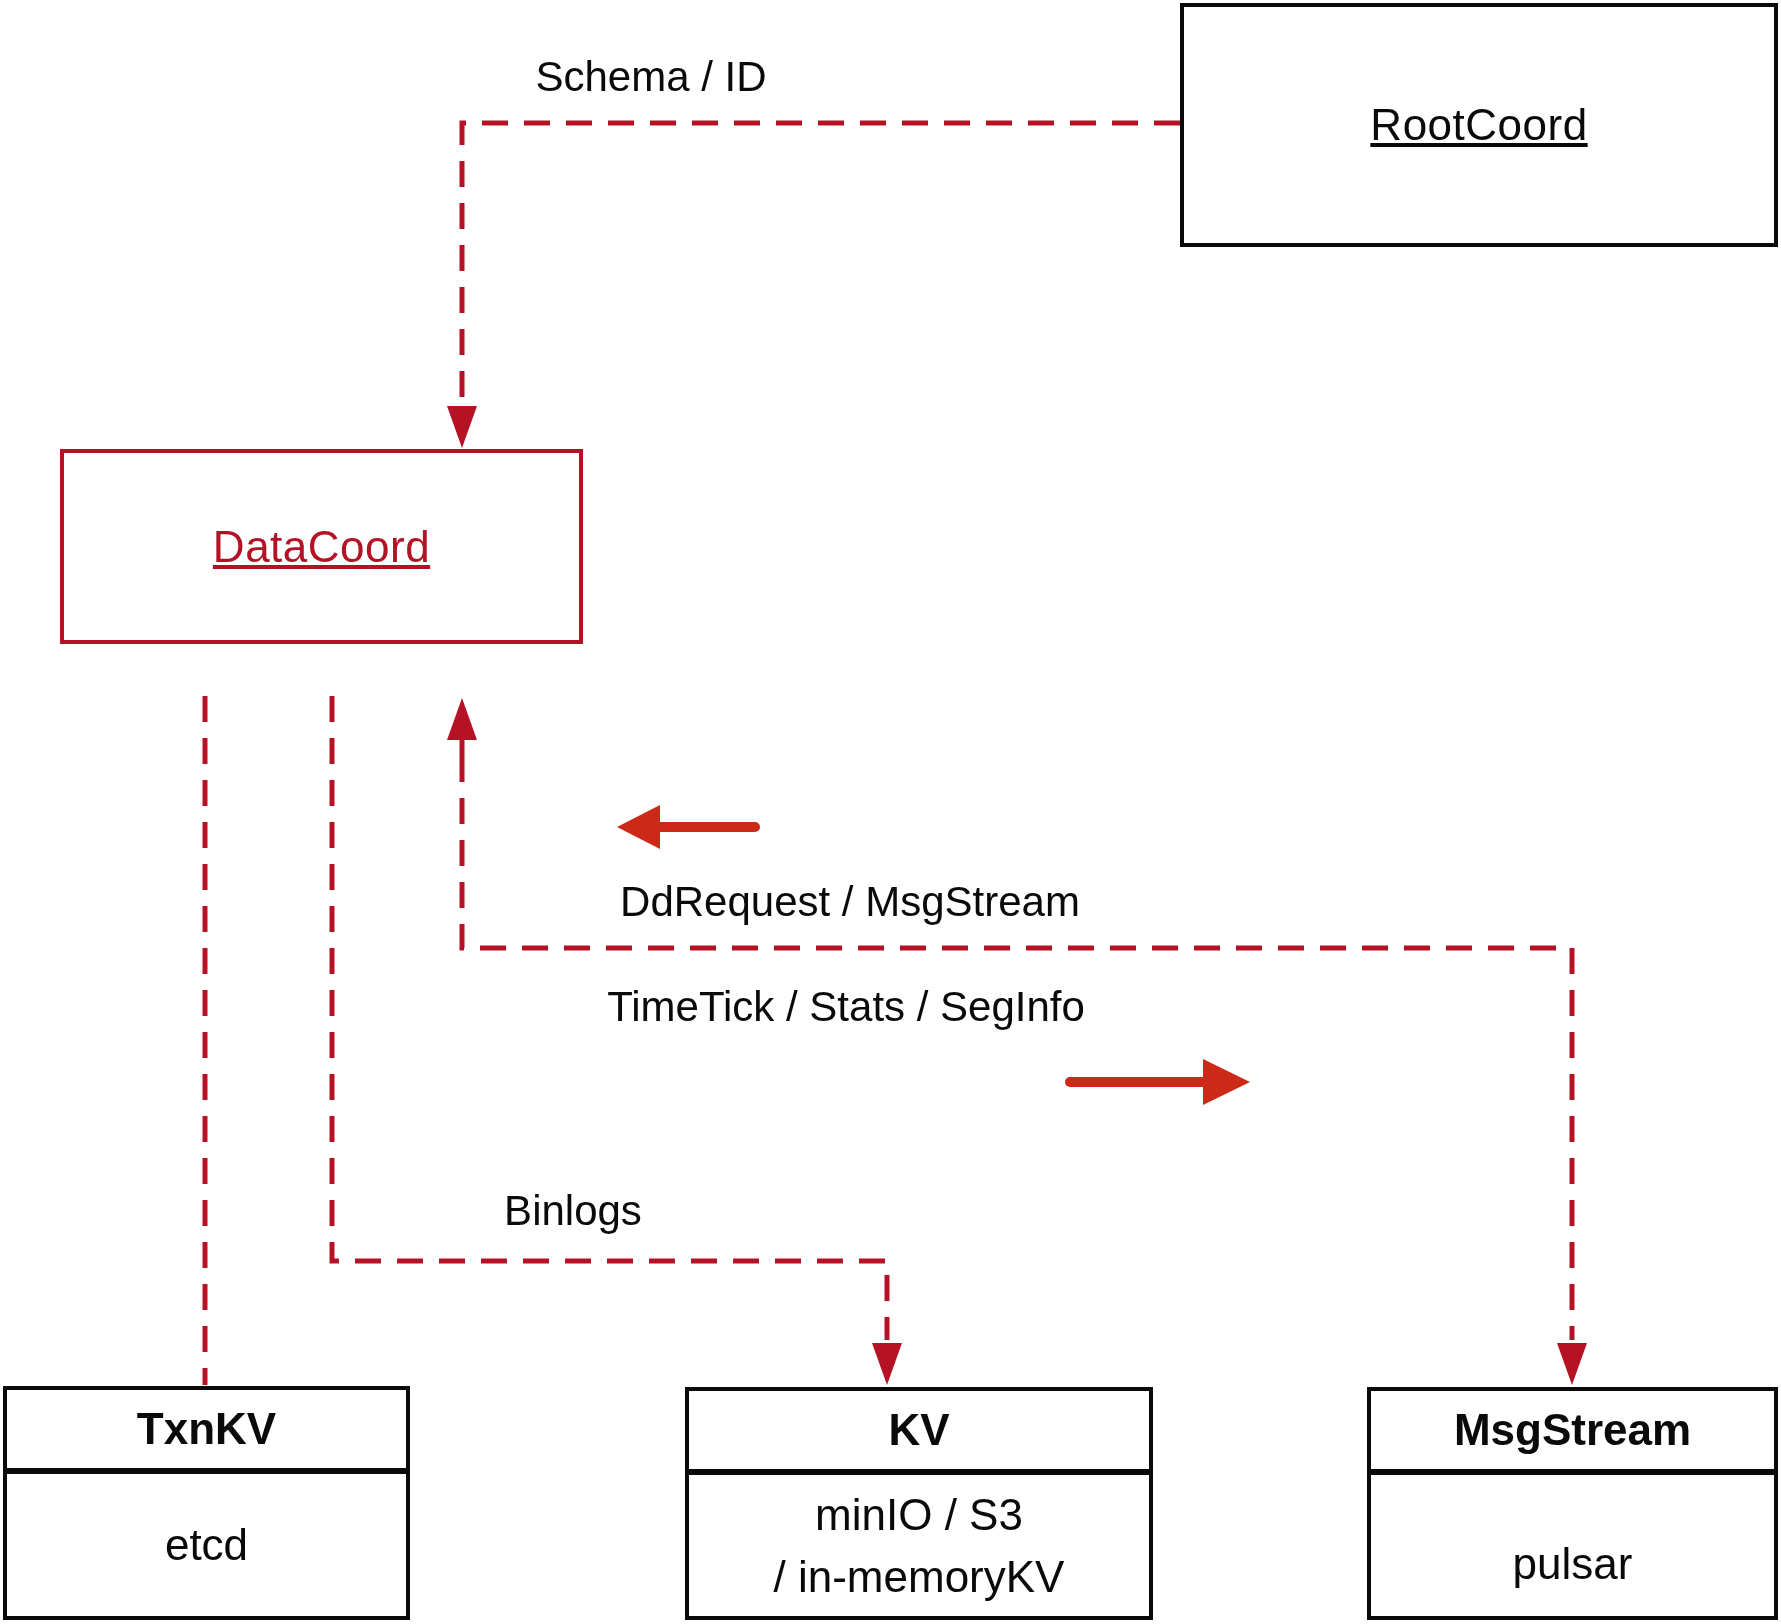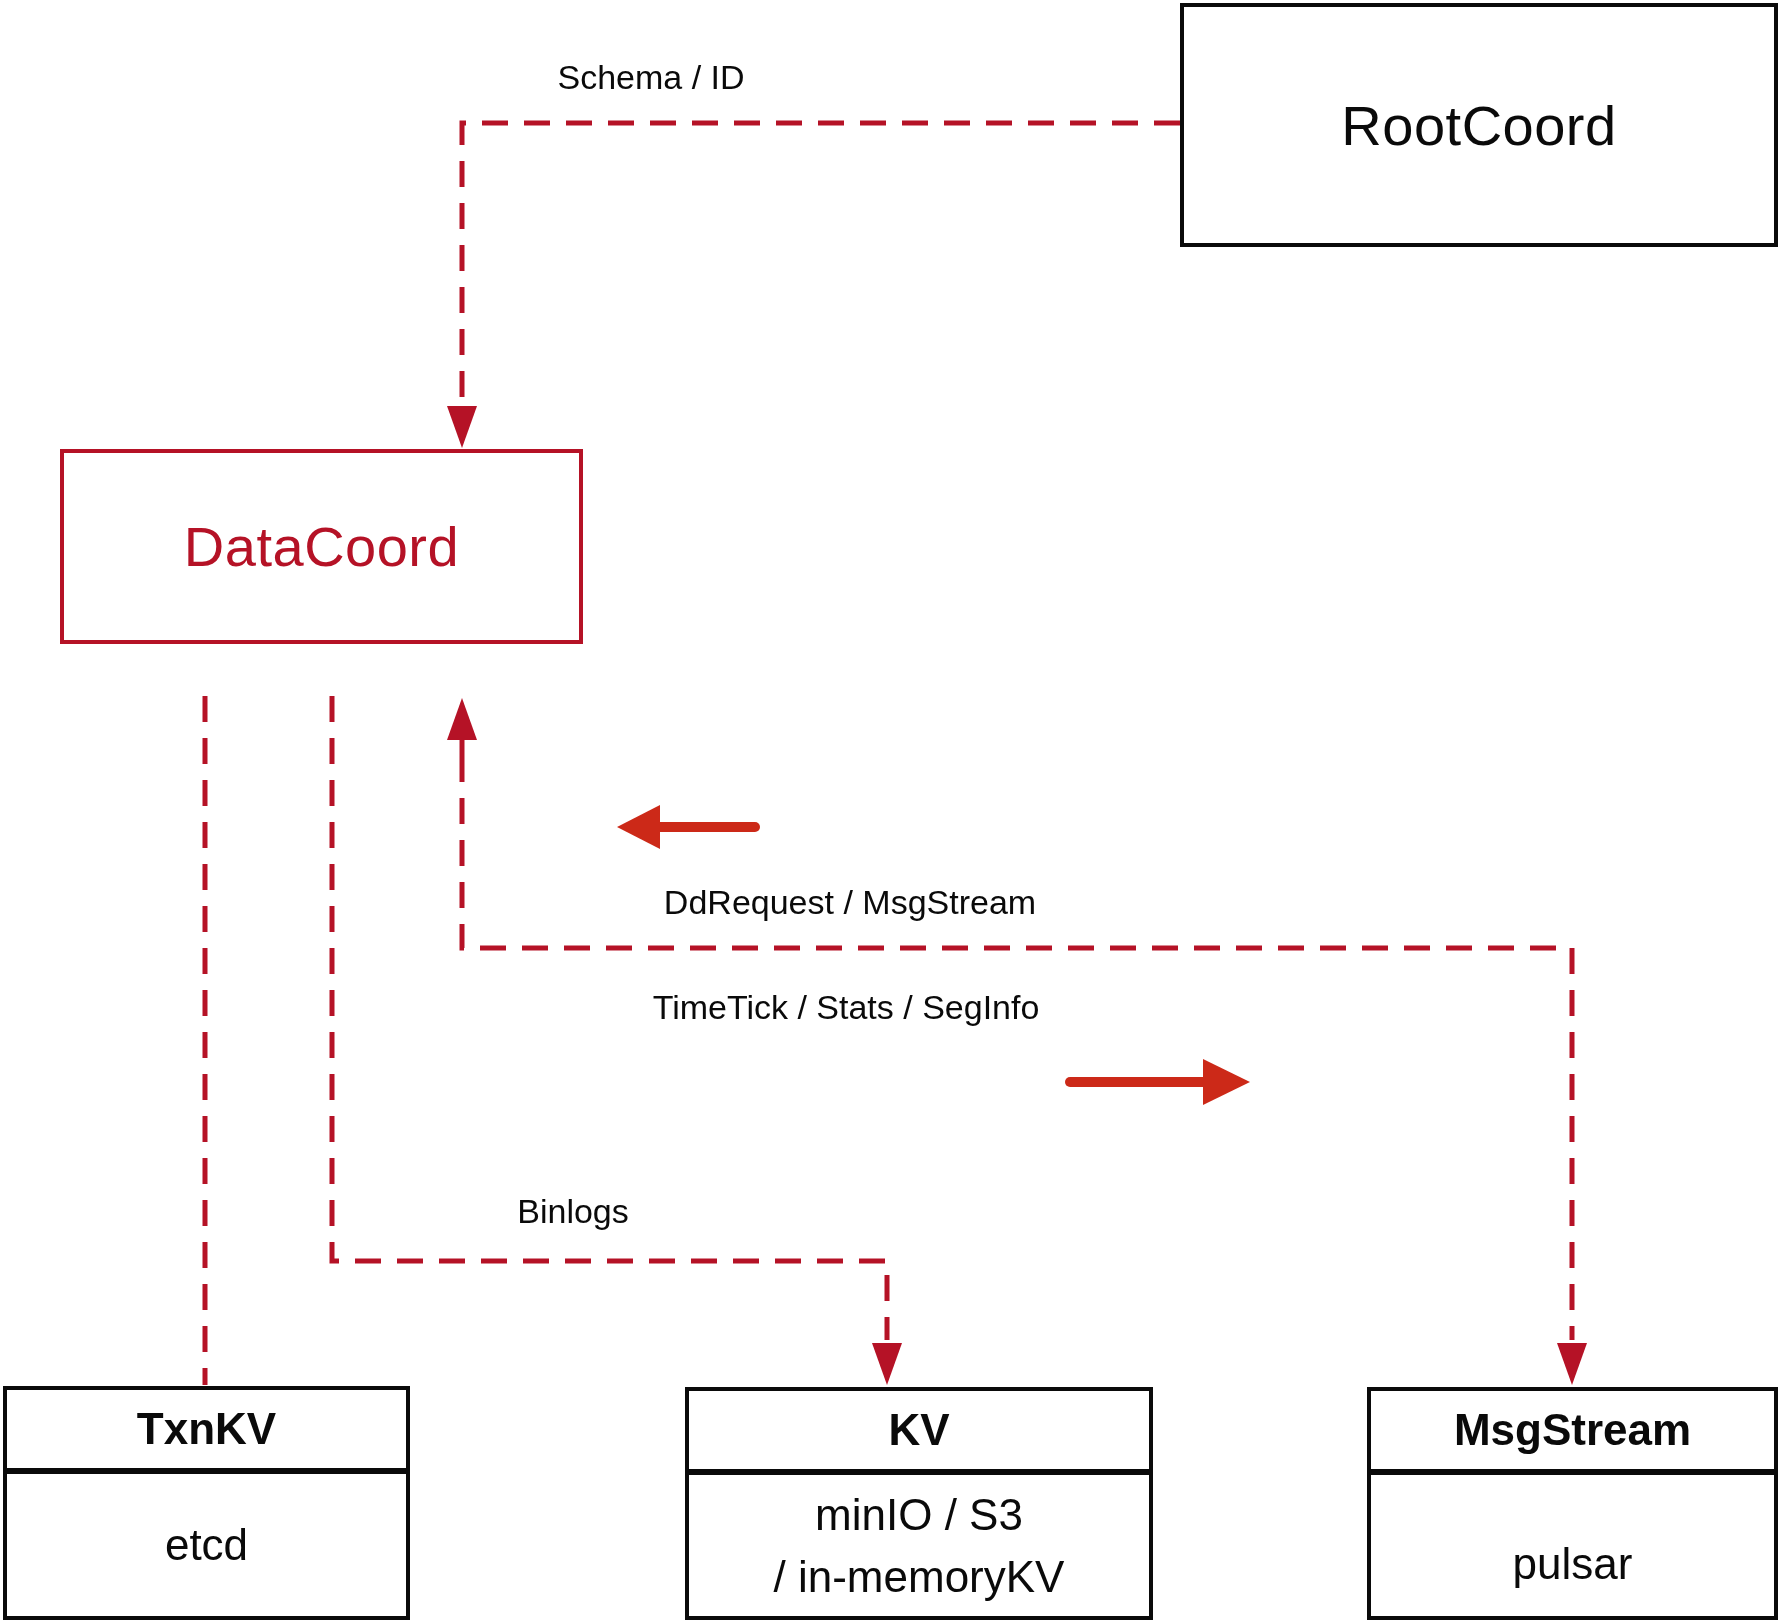--- a/index.html
+++ b/index.html
@@ -29,21 +29,21 @@
   .bigarrow{stroke:var(--arrow-red);stroke-width:10;stroke-linecap:round;fill:none;}
   .bighead{fill:var(--arrow-red);stroke:none;}
 
   .node{
     position:absolute;
     background:var(--paper);
     border:4px solid var(--ink);
     box-sizing:border-box;
     display:flex;align-items:center;justify-content:center;
   }
-  .node .title{font-size:56px;letter-spacing:0.5px;}
+  .node .title{font-size:44px;letter-spacing:0.5px;text-decoration:underline;}
   #node-rootcoord{left:1180px;top:3px;width:598px;height:244px;}
   #node-datacoord{
     left:60px;top:449px;width:523px;height:195px;
     border-color:var(--connector-red);color:var(--connector-red);
   }
 
   .store{
     position:absolute;
     background:var(--paper);
     border:4px solid var(--ink);
@@ -61,21 +61,21 @@
   }
   .store .body{
     flex:1 1 auto;
     display:flex;flex-direction:column;align-items:center;justify-content:center;
     font-size:44px;line-height:62px;
   }
 
   .edge-label{
     position:absolute;
     transform:translate(-50%,-50%);
-    font-size:34px;
+    font-size:42px;
     white-space:nowrap;
     color:var(--ink);
   }
   #label-schema{left:651px;top:77px;}
   #label-ddrequest{left:850px;top:902px;}
   #label-timetick{left:846px;top:1007px;}
   #label-binlogs{left:573px;top:1211px;}
 </style>
 </head>
 <body>

